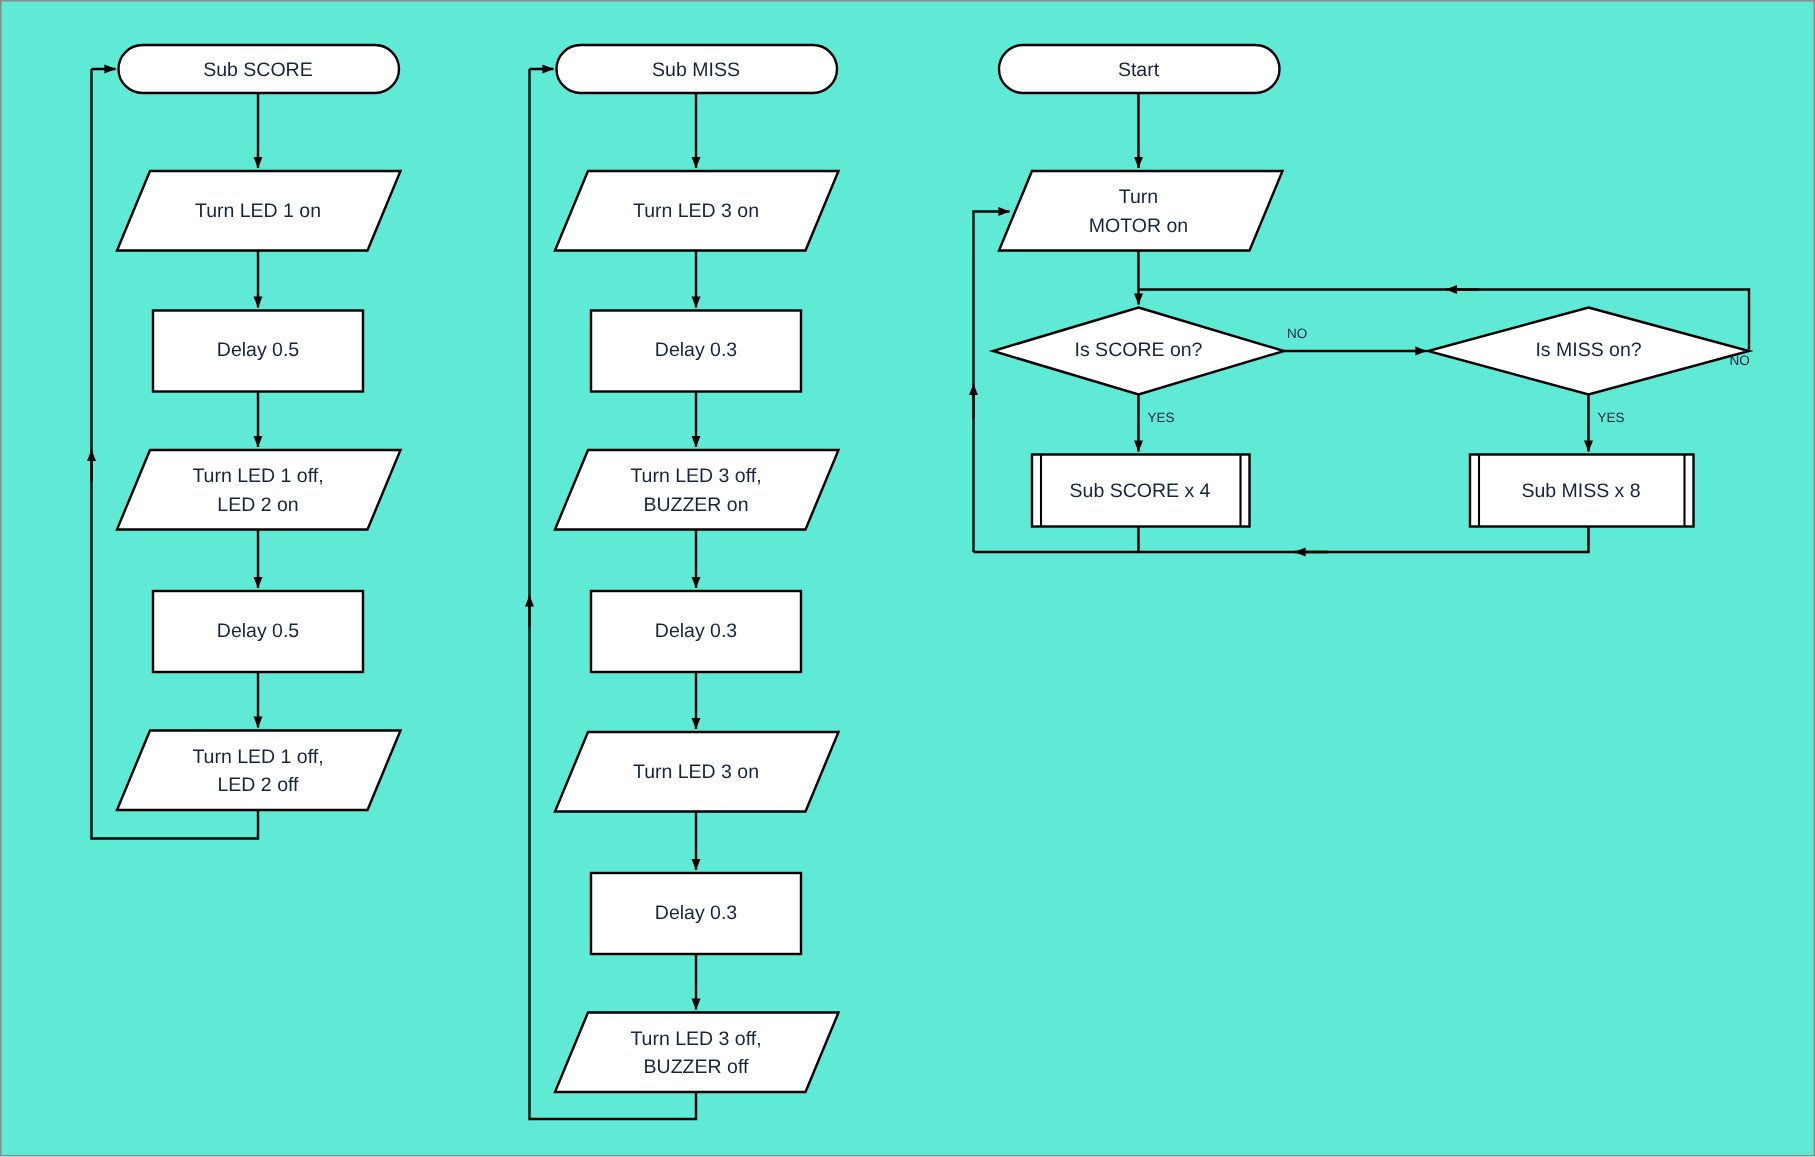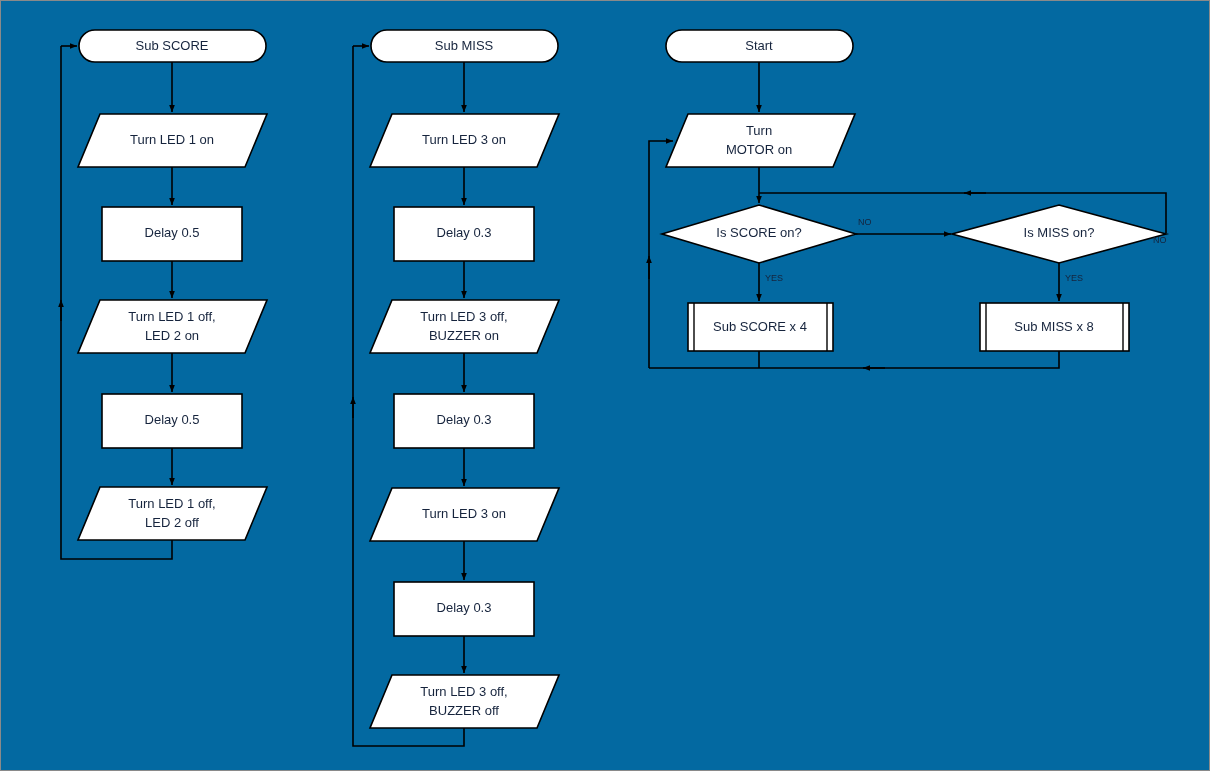--- a/index.html
+++ b/index.html
@@ -8,21 +8,21 @@
     padding: 0;
     background: #ffffff;
   }
   body {
     font-family: "Liberation Sans", sans-serif;
   }
   #page {
     position: relative;
     width: 1210px;
     height: 771px;
-    background: #0369a1;
+    background: #5eead4;
     box-sizing: border-box;
     border: 1px solid #8a8a8a;
     overflow: hidden;
   }
   svg.flow {
     display: block;
     width: 1210px;
     height: 771px;
   }
   .shape {

